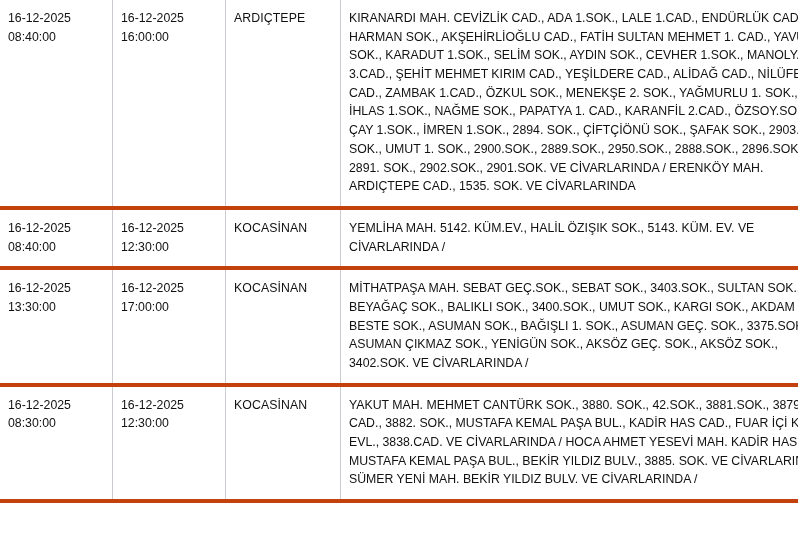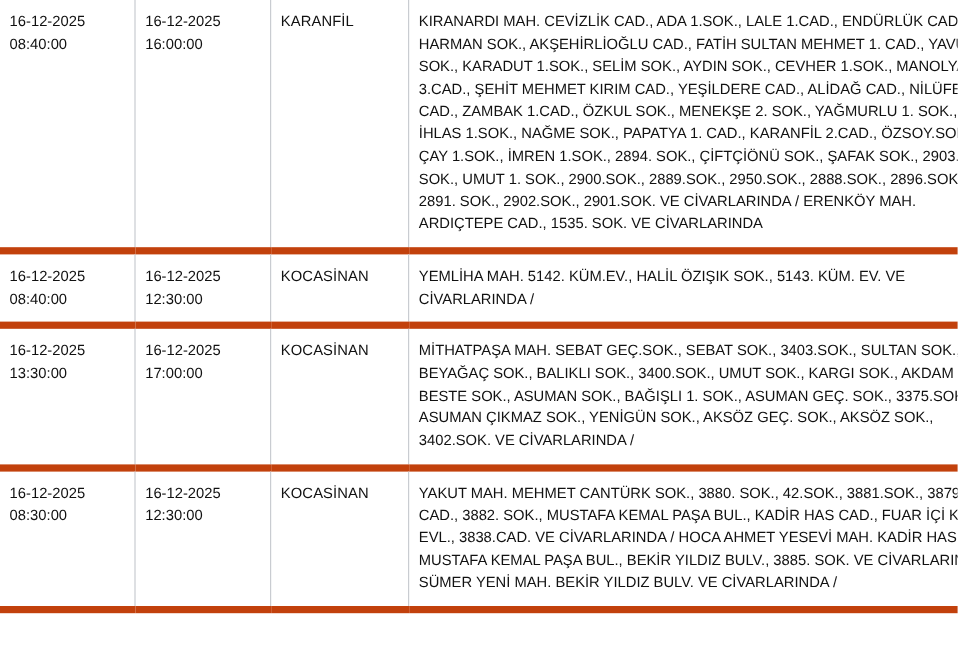--- a/index.html
+++ b/index.html
@@ -15,21 +15,21 @@
     overflow: hidden;
   }
   .outage-table {
     width: 798px;
     border-collapse: collapse;
     table-layout: fixed;
     font-size: 12.3px;
   }
   .outage-table td {
     border-top: 1px solid #c9ccd1;
-    border-bottom: 6px solid #c2410c;
+    border-bottom: 4px solid #c2410c;
     border-right: 1px solid #c9ccd1;
     padding: 9px 8px 10px 8px;
     vertical-align: top;
     line-height: 1.52;
     word-wrap: break-word;
   }
   .outage-table tr:first-child td {
     border-top: none;
   }
   .outage-table td.col-start { width: 96px; border-left: none; }
@@ -49,21 +49,21 @@
 </head>
 <body>
 
 <table class="outage-table">
   <tbody>
     <tr>
       <td class="col-start">16-12-2025
 08:40:00</td>
       <td class="col-end">16-12-2025
 16:00:00</td>
-      <td class="col-district">KARANFİL</td>
+      <td class="col-district">ARDIÇTEPE</td>
       <td class="col-areas">KIRANARDI MAH. CEVİZLİK CAD., ADA 1.SOK., LALE 1.CAD., ENDÜRLÜK CAD., HARMAN SOK., AKŞEHİRLİOĞLU CAD., FATİH SULTAN MEHMET 1. CAD., YAVUZ 1. SOK., KARADUT 1.SOK., SELİM SOK., AYDIN SOK., CEVHER 1.SOK., MANOLYA 3.CAD., ŞEHİT MEHMET KIRIM CAD., YEŞİLDERE CAD., ALİDAĞ CAD., NİLÜFER CAD., ZAMBAK 1.CAD., ÖZKUL SOK., MENEKŞE 2. SOK., YAĞMURLU 1. SOK., İHLAS 1.SOK., NAĞME SOK., PAPATYA 1. CAD., KARANFİL 2.CAD., ÖZSOY.SOK., ÇAY 1.SOK., İMREN 1.SOK., 2894. SOK., ÇİFTÇİÖNÜ SOK., ŞAFAK SOK., 2903. SOK., UMUT 1. SOK., 2900.SOK., 2889.SOK., 2950.SOK., 2888.SOK., 2896.SOK., 2891. SOK., 2902.SOK., 2901.SOK. VE CİVARLARINDA / ERENKÖY MAH. ARDIÇTEPE CAD., 1535. SOK. VE CİVARLARINDA</td>
     </tr>
     <tr>
       <td class="col-start">16-12-2025
 08:40:00</td>
       <td class="col-end">16-12-2025
 12:30:00</td>
       <td class="col-district">KOCASİNAN</td>
       <td class="col-areas">YEMLİHA MAH. 5142. KÜM.EV., HALİL ÖZIŞIK SOK., 5143. KÜM. EV. VE CİVARLARINDA /</td>
     </tr>

